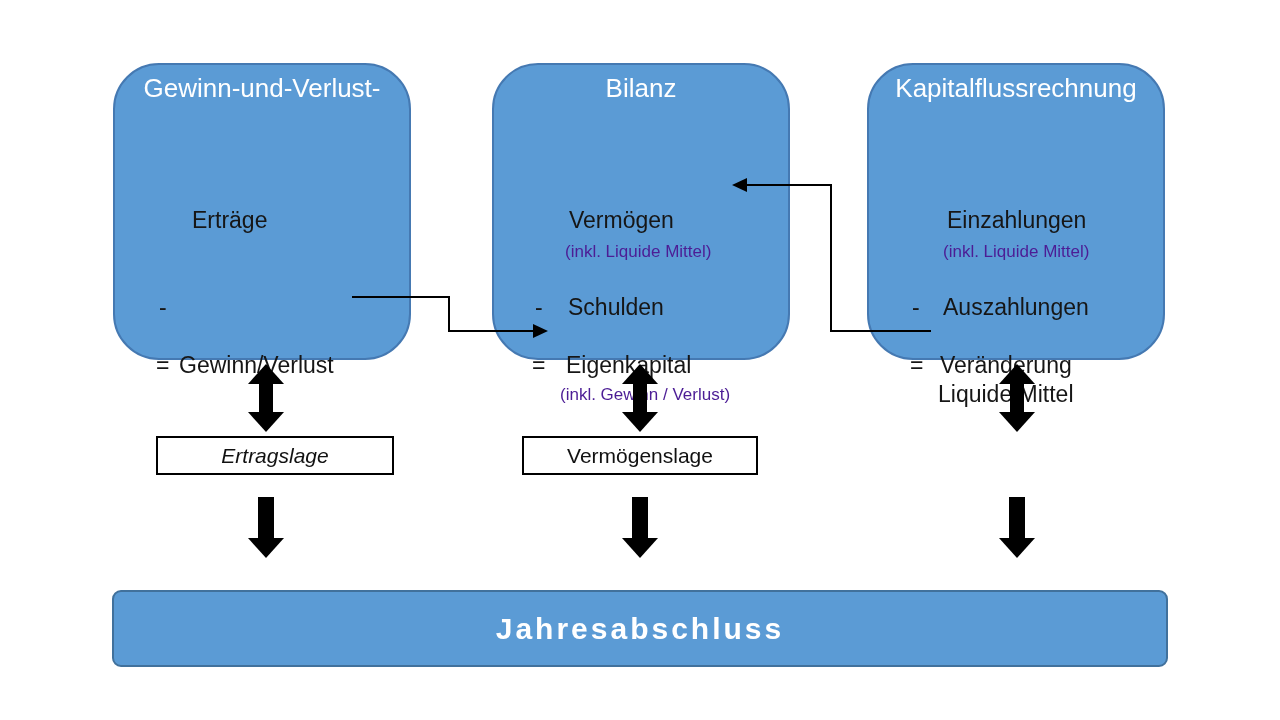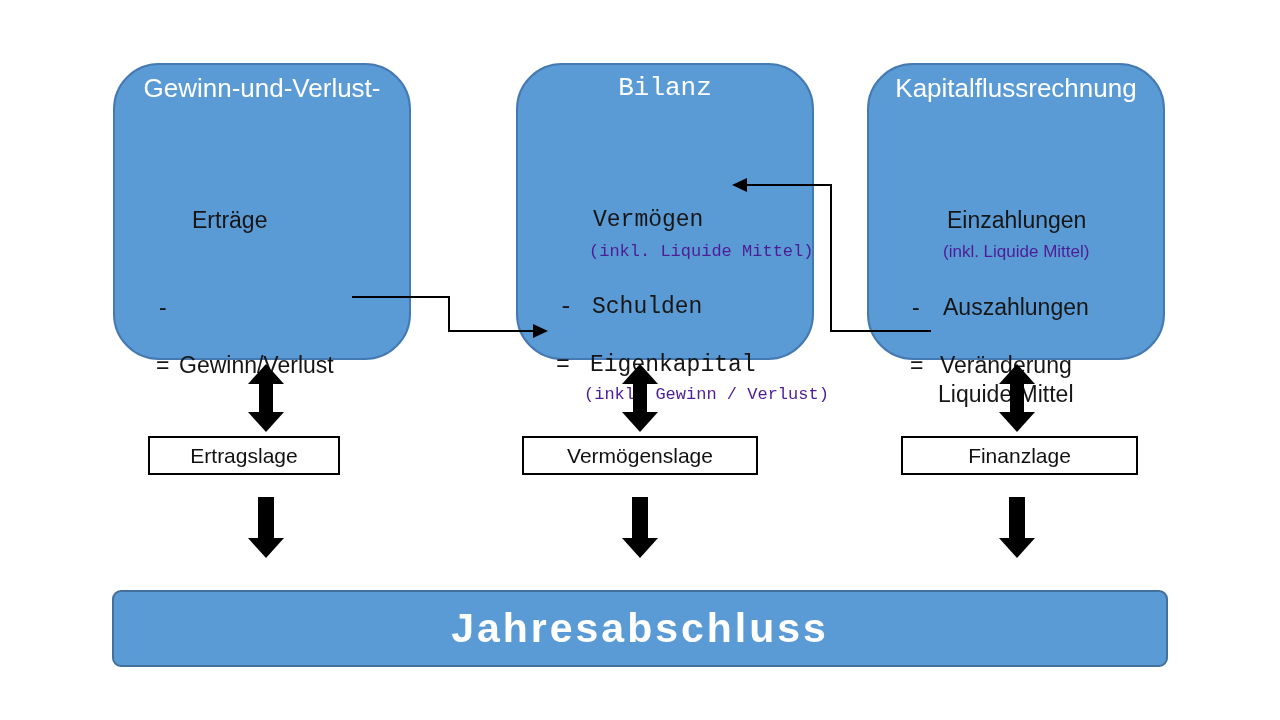--- a/index.html
+++ b/index.html
@@ -42,39 +42,39 @@
     display:flex;align-items:center;justify-content:center;
     font-size:21px;color:#111111;
   }
   
   .footer-bar{
     position:absolute;left:112px;top:590px;width:1056px;height:77px;
     background:#5b9bd5;border:2px solid #41719c;border-radius:9px;
     box-sizing:border-box;display:flex;align-items:center;justify-content:center;
   }
   .footer-bar span{
-    color:#ffffff;font-size:41px;font-weight:bold;letter-spacing:3px;
+    color:#ffffff;font-size:30px;font-weight:bold;letter-spacing:3px;
   }
 </style>
 </head>
 <body>
 
 <div id="stage">
 
   <div class="stmt-box" style="left:113px;">
     <div class="stmt-title">
       <div>Gewinn-und-Verlust-</div>
     </div>
     <span class="row-label" style="left:77px;top:142px;">Erträge</span>
     <span class="row-prefix" style="left:44px;top:229px;">-</span>
     <span class="row-prefix" style="left:41px;top:287px;">=</span>
     <span class="row-label" style="left:64px;top:287px;">Gewinn/Verlust</span>
   </div>
 
-  <div class="stmt-box" style="left:516px;font-family:Liberation Mono, monospace;">
+  <div class="stmt-box" style="left:492px;">
     <div class="stmt-title">
       <div>Bilanz</div>
     </div>
     <span class="row-label" style="left:75px;top:142px;">Vermögen</span>
     <span class="row-sub" style="left:71px;top:177px;">(inkl. Liquide Mittel)</span>
     <span class="row-prefix" style="left:41px;top:229px;">-</span>
     <span class="row-label" style="left:74px;top:229px;">Schulden</span>
     <span class="row-prefix" style="left:38px;top:287px;">=</span>
     <span class="row-label" style="left:72px;top:287px;">Eigenkapital</span>
     <span class="row-sub" style="left:66px;top:320px;">(inkl. Gewinn / Verlust)</span>
@@ -112,28 +112,25 @@
     <div class="head-up"></div>
       <div class="shaft"></div>
       <div class="head-down"></div>
   </div>
   <div class="dblarrow" style="left:999px;">
     <div class="head-up"></div>
       <div class="shaft"></div>
       <div class="head-down"></div>
   </div>
 
-  <div class="result-box" style="left:148px;width:192px;">
+  <div class="result-box" style="left:156px;width:238px;font-style:italic;">
     <span>Ertragslage</span>
   </div>
   <div class="result-box" style="left:522px;width:236px;text-align:center;">
     <span>Vermögenslage</span>
-  </div>
-  <div class="result-box" style="left:901px;width:237px;">
-    <span>Finanzlage</span>
   </div>
 
   <div class="dnarrow" style="left:248px;">
     <div class="shaft"></div>
       <div class="head-down"></div>
   </div>
   <div class="dnarrow" style="left:622px;">
     <div class="shaft"></div>
       <div class="head-down"></div>
   </div>

